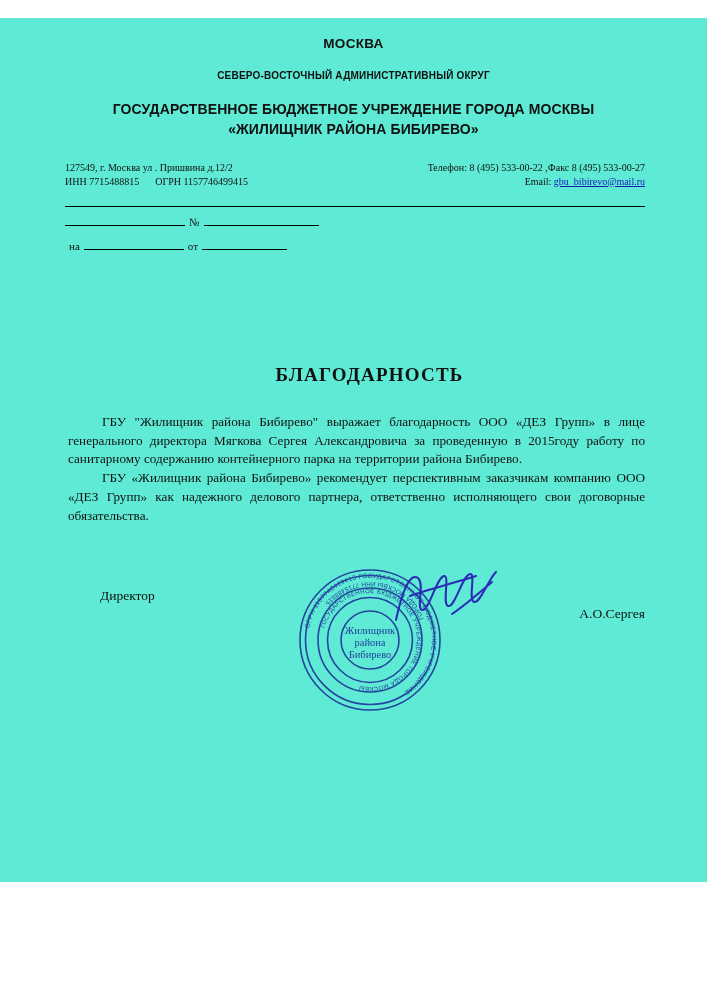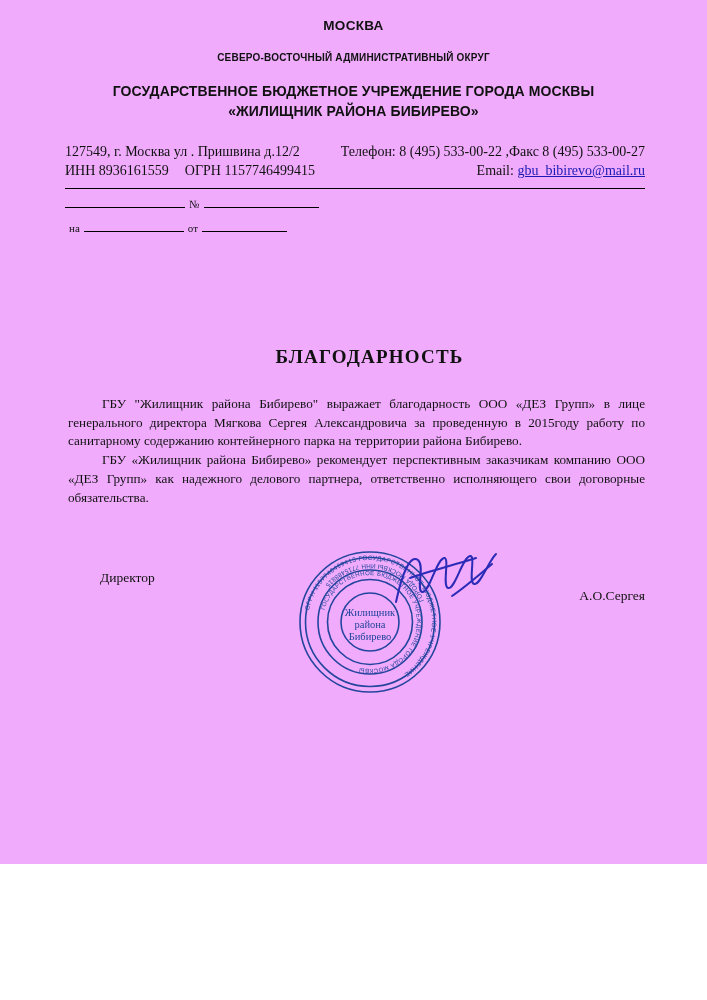--- a/index.html
+++ b/index.html
@@ -10,24 +10,24 @@
   body {
     width: 707px;
     height: 1000px;
     position: relative;
     font-family: "Liberation Serif", serif;
     color: #111;
     overflow: hidden;
   }
   .page {
     position: absolute;
-    left: 0; top: 0;
+    left: 0; top: 18px;
     width: 707px;
     height: 864px;
-    background: #f0abfc;
+    background: #5eead4;
   }
 
   
   .header {
     text-align: center;
     padding-top: 18px;
   }
   .h-city {
     font-family: "Liberation Sans", sans-serif;
     font-weight: bold;
@@ -54,21 +54,21 @@
     font-weight: bold;
     font-size: 14px;
     letter-spacing: 0.1px;
   }
 
   
   .contacts {
     position: relative;
     margin-top: 24px;
     padding: 0 62px 0 65px;
-    font-size: 14px;
+    font-size: 10px;
     line-height: 1.35;
     height: 28px;
   }
   .contacts-left {
     position: absolute;
     left: 65px;
     top: 0;
     white-space: nowrap;
   }
   .contacts-left .row2 span.ogrn { padding-left: 16px; }
@@ -191,21 +191,21 @@
     <div class="h-city">МОСКВА</div>
     <div class="h-district">СЕВЕРО-ВОСТОЧНЫЙ АДМИНИСТРАТИВНЫЙ ОКРУГ</div>
     <div class="h-org1">ГОСУДАРСТВЕННОЕ БЮДЖЕТНОЕ УЧРЕЖДЕНИЕ ГОРОДА МОСКВЫ</div>
     <div class="h-org2">«ЖИЛИЩНИК РАЙОНА БИБИРЕВО»</div>
   </div>
 
   <div class="contacts">
     <div class="contacts-left">
       <div class="row1">127549, г. Москва ул . Пришвина д.12/2</div>
       <div class="row2">
-        <span>ИНН 8936161559</span><span class="ogrn">ОГРН 1157746499415</span>
+        <span>ИНН 7715488815</span><span class="ogrn">ОГРН 1157746499415</span>
       </div>
     </div>
     <div class="contacts-right">
       <div>Телефон: 8 (495) 533-00-22 ,Факс 8 (495) 533-00-27</div>
       <div>
         <span>Email:</span>
         <a href="#">gbu_bibirevo@mail.ru</a>
       </div>
     </div>
   </div>

